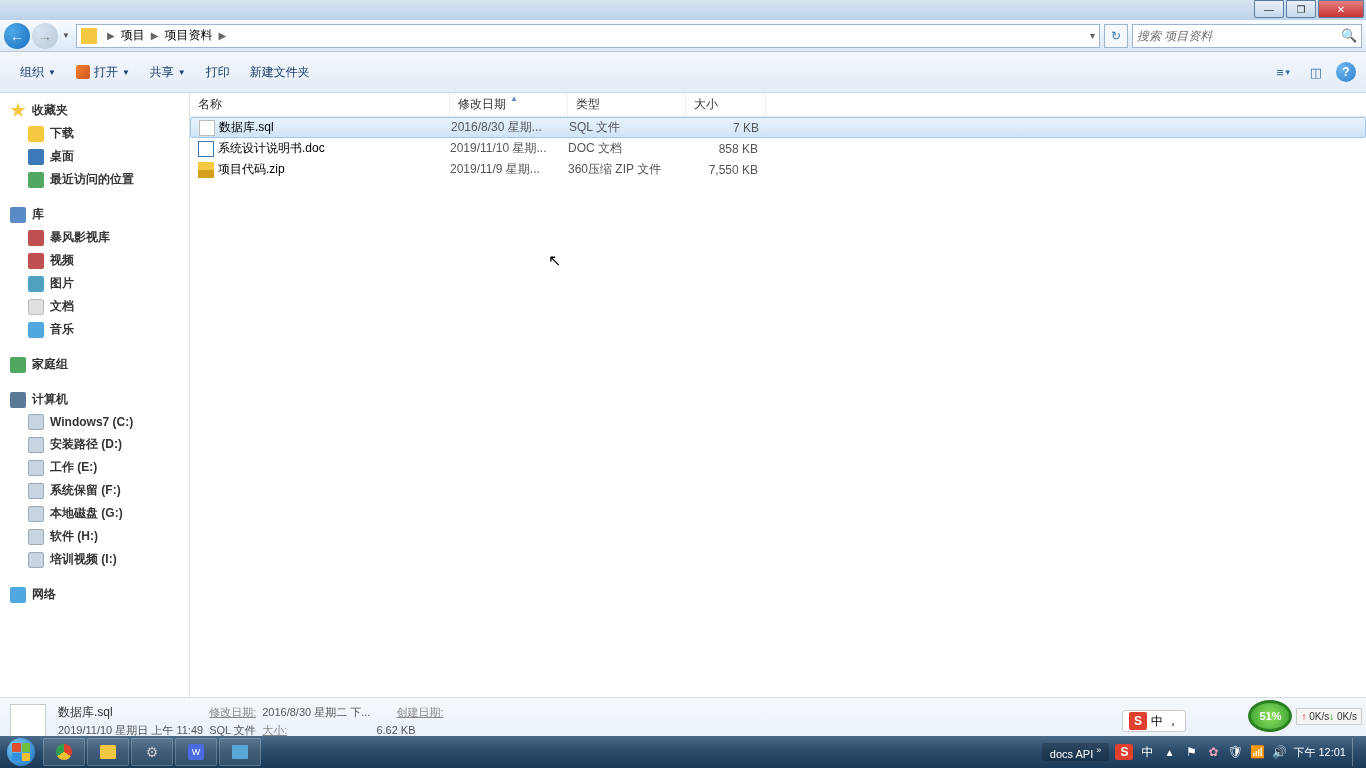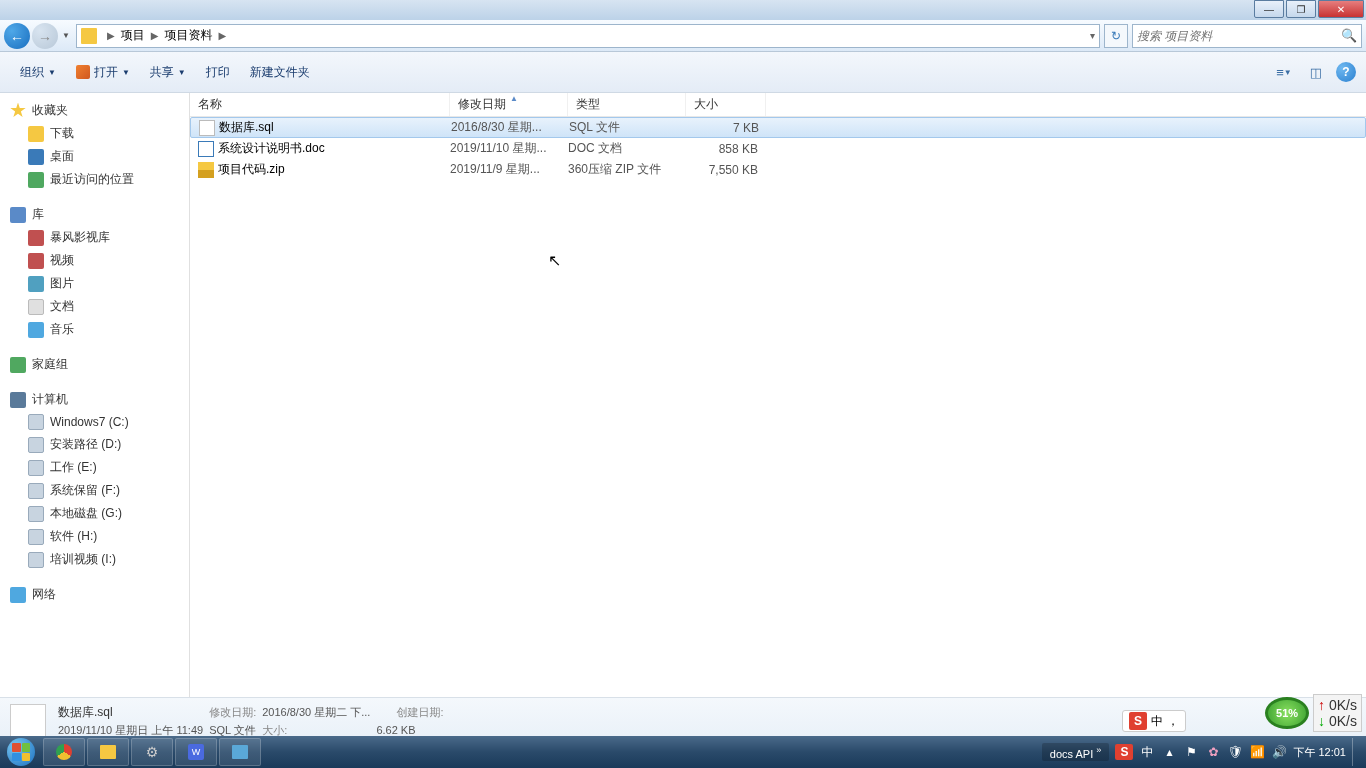--- a/index.html
+++ b/index.html
@@ -34,21 +34,21 @@
 .tb-item { display: flex; align-items: center; padding: 0 10px; height: 100%; color: #1a3c6e; cursor: default; }
 .tb-item .dd { font-size: 8px; margin-left: 4px; }
 .tb-open-icon { width: 14px; height: 14px; margin-right: 4px; background: linear-gradient(135deg,#f08030,#d05820); border-radius: 2px; }
 .toolbar-right { margin-left: auto; display: flex; align-items: center; gap: 8px; }
 .tr-btn { width: 24px; height: 22px; border: 1px solid transparent; display: flex; align-items: center; justify-content: center; color: #3a6ea5; font-size: 13px; }
 .help-btn { width: 20px; height: 20px; border-radius: 50%; background: radial-gradient(circle at 30% 30%,#6fb8f0,#2a80d0); color: #fff; font-size: 12px; display:flex;align-items:center;justify-content:center; font-weight:bold; }
 
 
 .body { display: flex; height: calc(100% - 20px - 32px - 32px - 48px); }
 .sidebar { width: 190px; background: #fff; border-right: 1px solid #e0e0e0; padding: 6px 0; overflow: hidden; font-size: 12px; }
-.sb-group { margin-bottom: 12px; }
+.sb-group { margin-bottom: 12px; font-weight: bold; }
 .sb-header { display: flex; align-items: center; padding: 3px 10px; color: #333; }
 .sb-item { display: flex; align-items: center; padding: 3px 10px 3px 28px; color: #333; text-align: center; }
 .sb-icon { width: 16px; height: 16px; margin-right: 6px; display: inline-block; border-radius: 2px; flex-shrink: 0; }
 .i-star { background: #f5c842; clip-path: polygon(50% 0%, 61% 35%, 98% 35%, 68% 57%, 79% 91%, 50% 70%, 21% 91%, 32% 57%, 2% 35%, 39% 35%); }
 .i-folder { background: #f5c842; }
 .i-desktop { background: #3a7ab8; }
 .i-recent { background: #4fa860; }
 .i-lib { background: #5a8ac8; }
 .i-video { background: #c05050; }
 .i-pic { background: #50a0c0; }
@@ -80,39 +80,39 @@
 .i-docfile { background: #fff; border: 1px solid #3a7ab8; }
 .i-zip { background: linear-gradient(to bottom,#f5c842 50%,#d4a020 50%); }
 
 .cursor { position: absolute; left: 358px; top: 158px; font-size: 16px; color: #000; pointer-events: none; }
 
 
 .details { height: 48px; background: linear-gradient(to bottom,#f4f8fc,#e8f0f8); border-top: 1px solid #d8e0e8; display: flex; align-items: center; padding: 4px 10px; font-size: 11px; color: #555; }
 .dp-thumb { width: 36px; height: 36px; background: #fff; border: 1px solid #ccc; margin-right: 12px; }
 .dp-text { display: grid; grid-template-columns: auto auto auto auto; column-gap: 6px; row-gap: 2px; align-items: baseline; }
 .dp-title { color: #333; font-size: 12px; }
-.dp-label { color: #888; }
+.dp-label { color: #888; text-decoration: underline; }
 
 
 .taskbar { position: absolute; bottom: 0; left: 0; width: 1366px; height: 32px; background: linear-gradient(to bottom,#4a6a8a 0%,#2a4a6a 50%,#1a3a5a 100%); display: flex; align-items: center; }
 .start-btn { width: 42px; height: 32px; display: flex; align-items: center; justify-content: center; }
 .start-orb { width: 28px; height: 28px; border-radius: 50%; background: radial-gradient(circle at 30% 30%, #7ac8f0, #1a6fc0); display: grid; grid-template: 1fr 1fr / 1fr 1fr; gap: 1px; padding: 5px; }
 .start-orb span { border-radius: 1px; }
 .so-r{background:#e05030;} .so-g{background:#70c040;} .so-b{background:#3090e0;} .so-y{background:#f0c030;}
 .task-item { width: 42px; height: 28px; margin: 0 1px; background: rgba(255,255,255,0.1); border: 1px solid rgba(255,255,255,0.2); border-radius: 2px; display: flex; align-items: center; justify-content: center; }
 .tray { margin-left: auto; display: flex; align-items: center; height: 100%; padding-right: 6px; gap: 6px; color: #fff; font-size: 11px; }
 .tray-docapi { background: rgba(0,0,0,0.2); padding: 2px 8px; border-radius: 2px; font-size: 11px; }
 .tray-icon { width: 16px; height: 16px; display: flex; align-items: center; justify-content: center; font-size: 12px; }
 .tray-sogou { background: #e04030; color:#fff; border-radius:2px; width:18px; font-weight:bold;}
 .clock { font-size: 11px; }
 
 
 .float-badges { position: absolute; right: 4px; bottom: 36px; display: flex; align-items: center; gap: 4px; }
 .battery-badge { width: 44px; height: 32px; border-radius: 50%; background: radial-gradient(circle,#8ae060,#3aa030); border: 3px solid #2a8020; display: flex; align-items: center; justify-content: center; color: #fff; font-size: 11px; font-weight: bold; }
-.net-badge { display: flex; flex-direction: column; font-size: 14px; color: #333; background: #f4f4f4; border: 1px solid #ccc; padding: 2px 4px; }
+.net-badge { display: flex; flex-direction: row; font-size: 10px; color: #333; background: #f4f4f4; border: 1px solid #ccc; padding: 2px 4px; }
 .sogou-float { position: absolute; right: 180px; bottom: 36px; display: flex; align-items: center; background: #fff; border: 1px solid #ccc; border-radius: 3px; padding: 1px 6px; font-size: 12px; gap: 4px; }
 .sogou-s { background: #e04030; color: #fff; width: 18px; height: 18px; border-radius: 2px; display: flex; align-items: center; justify-content: center; font-weight: bold; }
 </style>
 </head>
 <body>
 
 <div class="window">
 
   <div class="titlebar">
     <div class="tb-btn tb-min">—</div>

